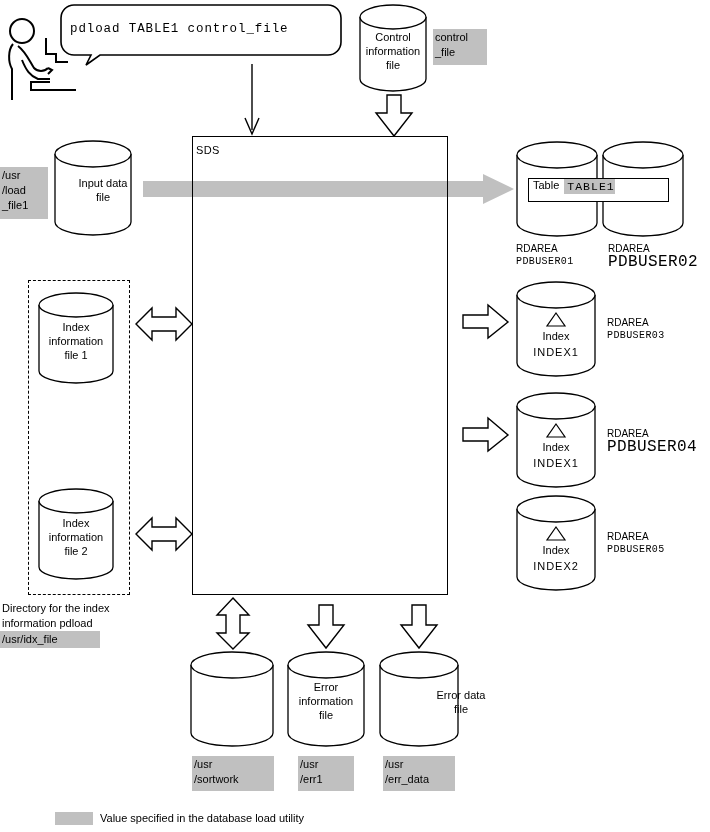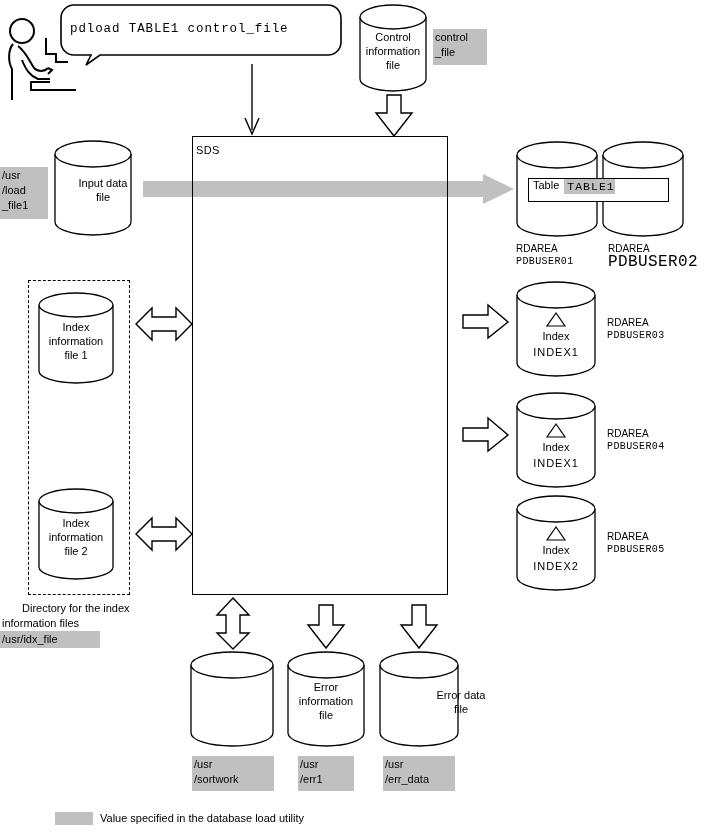--- a/index.html
+++ b/index.html
@@ -215,21 +215,21 @@
   <div class="cyl" style="left:516px; top:392px; width:80px; height:96px;">
     <svg width="80" height="96" viewBox="0 0 80 96">
       <path d="M1 14 V82 A39 13 0 0 0 79 82 V14" fill="#fff" stroke="#000" stroke-width="1.3"></path>
       <ellipse cx="40" cy="14" rx="39" ry="13" fill="#fff" stroke="#000" stroke-width="1.3"></ellipse>
       <polygon points="40,32 49,45 31,45" fill="#fff" stroke="#000" stroke-width="1.2"></polygon>
     </svg>
     <div class="cyl-label" style="top:48px;">Index</div>
     <div class="cyl-label mono" style="top:64px; letter-spacing:1px;">INDEX1</div>
   </div>
   <div class="txt" style="left:607px; top:427px; font-size:10px;">RDAREA</div>
-  <div class="txt mono" style="left:607px; top:440px; font-size:10px; letter-spacing:0.4px;">PDBUSER04</div>
+  <div class="txt mono" style="left:607px; top:440px; font-size:16px; letter-spacing:0.4px;">PDBUSER04</div>
 
   <div class="cyl" style="left:516px; top:495px; width:80px; height:96px;">
     <svg width="80" height="96" viewBox="0 0 80 96">
       <path d="M1 14 V82 A39 13 0 0 0 79 82 V14" fill="#fff" stroke="#000" stroke-width="1.3"></path>
       <ellipse cx="40" cy="14" rx="39" ry="13" fill="#fff" stroke="#000" stroke-width="1.3"></ellipse>
       <polygon points="40,32 49,45 31,45" fill="#fff" stroke="#000" stroke-width="1.2"></polygon>
     </svg>
     <div class="cyl-label" style="top:48px;">Index</div>
     <div class="cyl-label mono" style="top:64px; letter-spacing:1px;">INDEX2</div>
   </div>
@@ -259,22 +259,22 @@
 file 2</div>
   </div>
 
   <svg class="ink" style="left:136px; top:304px;" width="56" height="40" viewBox="0 0 56 40">
     <polygon points="0,20 16,4 16,13 40,13 40,4 56,20 40,36 40,27 16,27 16,36" fill="#ffffff" stroke="#000" stroke-width="1.4"></polygon>
   </svg>
   <svg class="ink" style="left:136px; top:514px;" width="56" height="40" viewBox="0 0 56 40">
     <polygon points="0,20 16,4 16,13 40,13 40,4 56,20 40,36 40,27 16,27 16,36" fill="#ffffff" stroke="#000" stroke-width="1.4"></polygon>
   </svg>
 
-  <div class="txt" style="left:2px; top:601px;margin-left:20px;">Directory for the index</div>
-  <div class="txt" style="left:2px; top:616px;">information files</div>
+  <div class="txt" style="left:2px; top:601px;">Directory for the index</div>
+  <div class="txt" style="left:2px; top:616px;">information pdload</div>
   <div class="gray-box" style="left:0px; top:631px; width:100px; height:17px;">/usr/idx_file</div>
 
   <svg class="ink" style="left:216px; top:598px;" width="34" height="52" viewBox="0 0 34 52">
     <polygon points="17,0 33,17 24,17 24,35 33,35 17,51 1,35 10,35 10,17 1,17" fill="#ffffff" stroke="#000" stroke-width="1.4"></polygon>
   </svg>
   <div class="cyl" style="left:190px; top:651px; width:84px; height:96px;">
     <svg width="84" height="96" viewBox="0 0 84 96">
       <path d="M1 14 V82 A41 13 0 0 0 83 82 V14" fill="#fff" stroke="#000" stroke-width="1.3"></path>
       <ellipse cx="42" cy="14" rx="41" ry="13" fill="#fff" stroke="#000" stroke-width="1.3"></ellipse>
     </svg>

